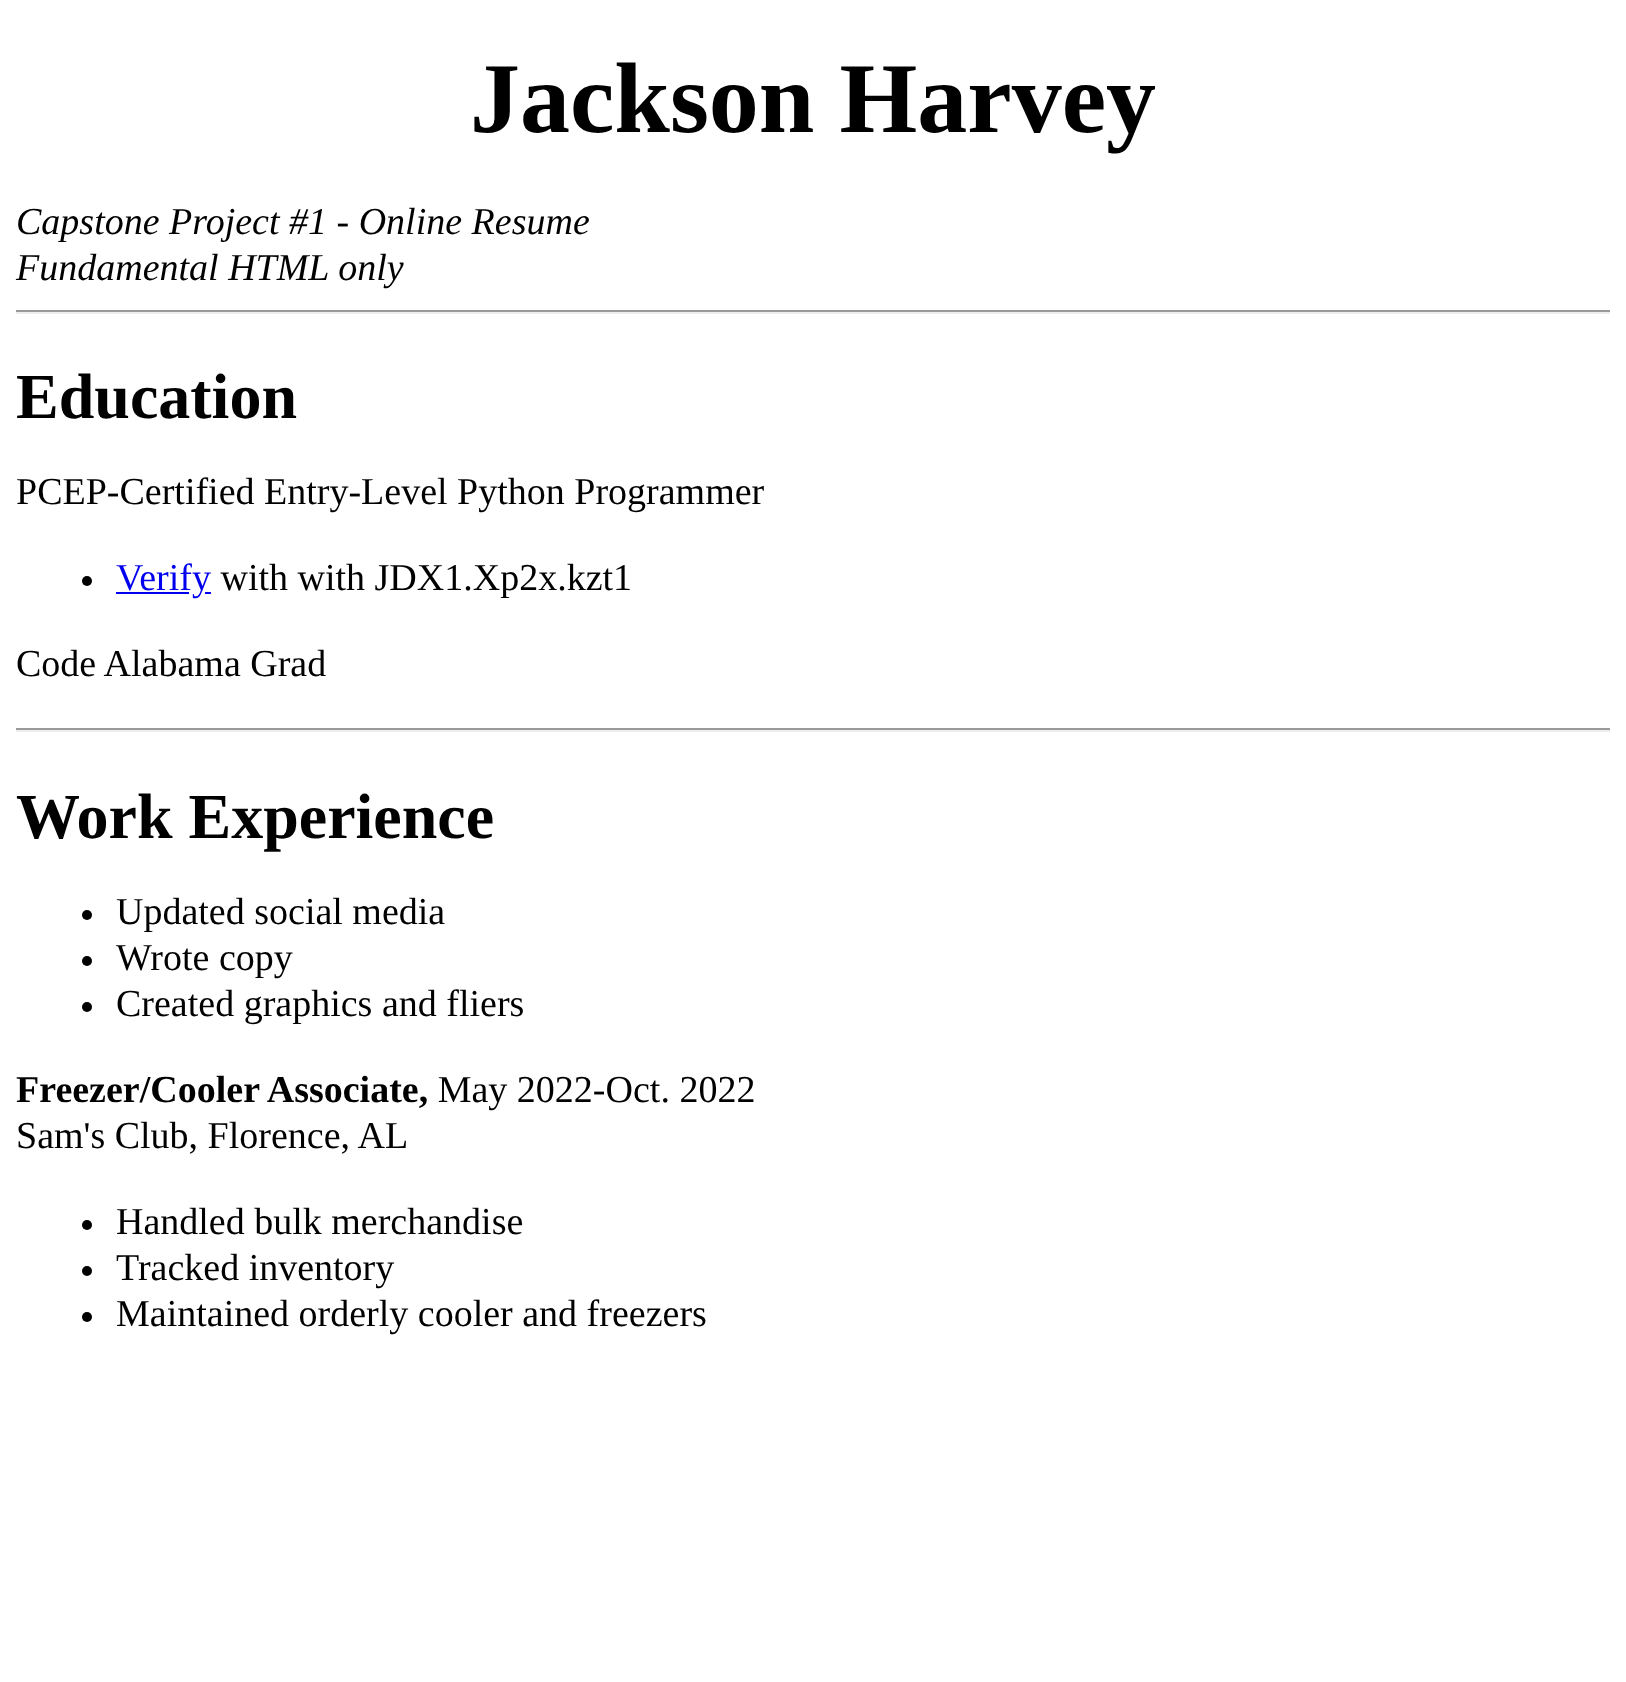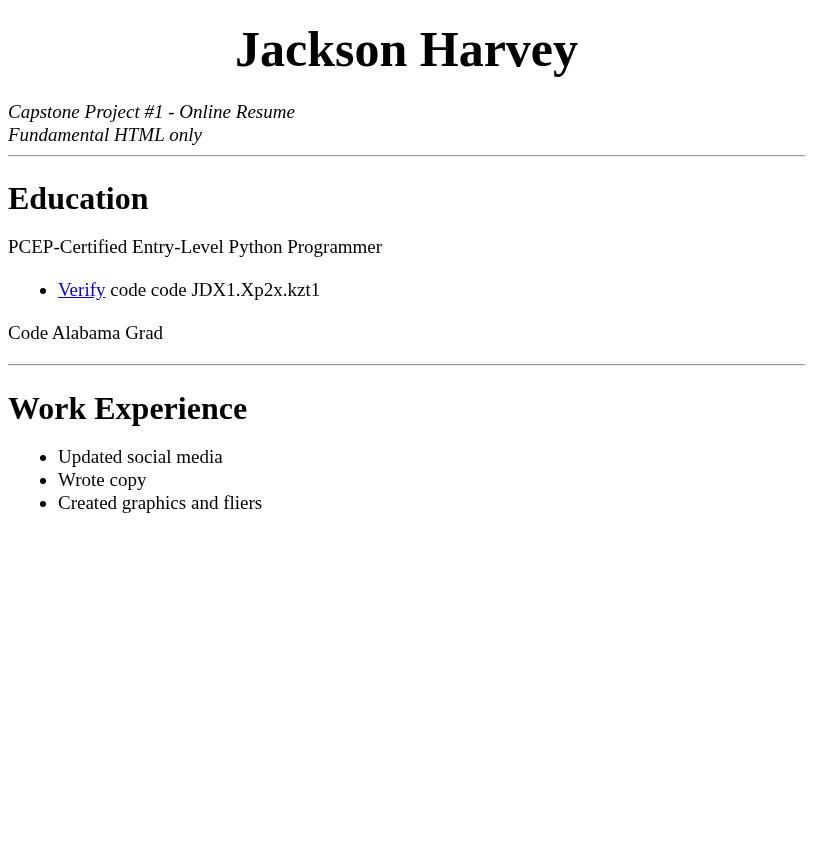--- a/index.html
+++ b/index.html
@@ -59,32 +59,43 @@
   <span>Fundamental HTML only</span>
 </p>
 
 <hr>
 
 <section>
   <h2>Education</h2>
   <p class="p-gap">PCEP-Certified Entry-Level Python Programmer</p>
   <ul>
     <li>
-      <a href="#">Verify</a><span> code code JDX1.Xp2x.kzt1</span>
+      <a href="#">Verify</a><span> with with JDX1.Xp2x.kzt1</span>
     </li>
   </ul>
   <p class="after-list">Code Alabama Grad</p>
 </section>
 
 <hr class="hr2">
 
 <section>
   <h2 class="h2-work">Work Experience</h2>
 
   <div>
     <ul>
       <li>Updated social media</li>
       <li>Wrote copy</li>
       <li>Created graphics and fliers</li>
     </ul>
   </div>
 
+  <div>
+    <p class="after-list">
+      <b>Freezer/Cooler Associate,</b><span> May 2022-Oct. 2022</span><br>
+      <span>Sam's Club, Florence, AL</span>
+    </p>
+    <ul>
+      <li>Handled bulk merchandise</li>
+      <li>Tracked inventory</li>
+      <li>Maintained orderly cooler and freezers</li>
+    </ul>
+  </div>
 </section>
 
 </body></html>

